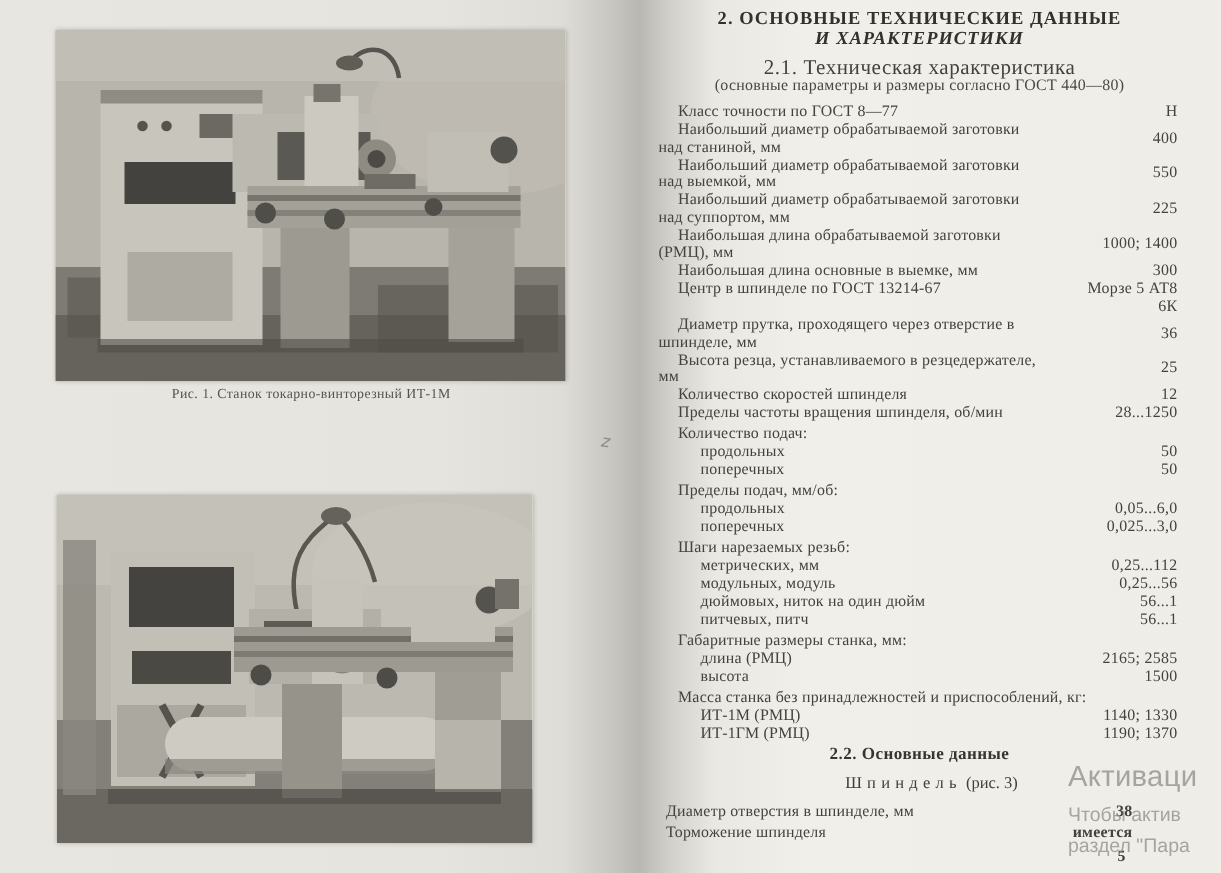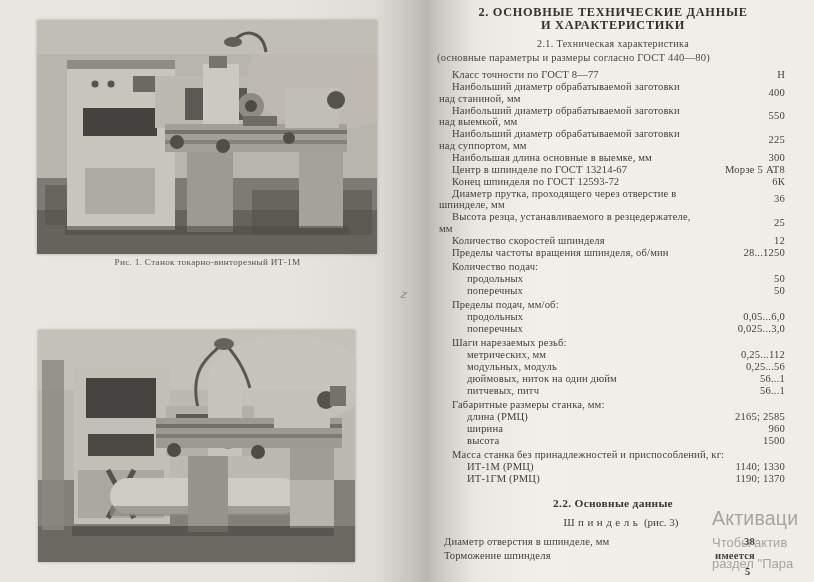--- a/index.html
+++ b/index.html
@@ -32,27 +32,27 @@
     font-size:11px;color:#8e8b86;transform:rotate(8deg);
   }
   
   .right-col{position:absolute;left:437px;top:0;width:356px;height:582px;}
   .rp-title1,.rp-title2{
     position:absolute;left:0;right:4px;text-align:center;
     font-weight:bold;font-size:12.3px;letter-spacing:.7px;color:#34312d;
     white-space:nowrap;
   }
   .rp-title1{top:5px;text-align:center;}
-  .rp-title2{top:18px;}
+  .rp-title2{top:18px;font-style:italic;}
   .rp-sec1{
     position:absolute;left:0;right:4px;top:38px;text-align:center;
-    font-size:10px;color:#45423d;letter-spacing:.4px;
+    font-size:14px;color:#45423d;letter-spacing:.4px;
   }
   .rp-note{
-    position:absolute;left:0;right:4px;top:52px;text-align:left;
+    position:absolute;left:0;right:4px;top:52px;text-align:center;
     font-size:10.6px;color:#4a4742;letter-spacing:.2px;
   }
   .specs{position:absolute;left:2px;right:8px;top:69px;font-size:10.6px;}
   .spec-row{display:flex;align-items:center;line-height:11.5px;margin-bottom:.5px;}
   .spec-row.cat{margin-top:2.5px;}
   .spec-label{max-width:252px;text-indent:13px;letter-spacing:.15px;}
   .spec-row.cat .spec-label{max-width:none;}
   .spec-row.sub .spec-label{text-indent:0;padding-left:28px;}
   .spec-value{margin-left:auto;white-space:nowrap;padding-left:6px;letter-spacing:.2px;}
   .specs2{top:536px;}
@@ -198,29 +198,32 @@
         </div>
         <div class="spec-row item">
           <span class="spec-label">Наибольший диаметр обрабатываемой заготовки над выемкой, мм</span>
           <span class="spec-value">550</span>
         </div>
         <div class="spec-row item">
           <span class="spec-label">Наибольший диаметр обрабатываемой заготовки над суппортом, мм</span>
           <span class="spec-value">225</span>
         </div>
         <div class="spec-row item">
+          <span class="spec-label">Наибольшая длина обрабатываемой заготовки (РМЦ), мм</span>
+          <span class="spec-value">1000; 1400</span>
+        </div>
+        <div class="spec-row item">
           <span class="spec-label">Наибольшая длина основные в выемке, мм</span>
           <span class="spec-value">300</span>
         </div>
         <div class="spec-row item">
           <span class="spec-label">Центр в шпинделе по ГОСТ 13214-67</span>
           <span class="spec-value">Морзе 5 АТ8</span>
         </div>
         <div class="spec-row item">
-          <span class="spec-label">Конец шпинделя по ГОСТ 12593-72</span>
           <span class="spec-value">6К</span>
         </div>
         <div class="spec-row item">
           <span class="spec-label">Диаметр прутка, проходящего через отверстие в шпинделе, мм</span>
           <span class="spec-value">36</span>
         </div>
         <div class="spec-row item">
           <span class="spec-label">Высота резца, устанавливаемого в резцедержателе, мм</span>
           <span class="spec-value">25</span>
         </div>
@@ -276,24 +279,20 @@
           <span class="spec-label">питчевых, питч</span>
           <span class="spec-value">56...1</span>
         </div>
         <div class="spec-row cat">
           <span class="spec-label">Габаритные размеры станка, мм:</span>
           <span class="spec-value"></span>
         </div>
         <div class="spec-row sub">
           <span class="spec-label">длина (РМЦ)</span>
           <span class="spec-value">2165; 2585</span>
-        </div>
-        <div class="spec-row sub">
-          <span class="spec-label">ширина</span>
-          <span class="spec-value">960</span>
         </div>
         <div class="spec-row sub">
           <span class="spec-label">высота</span>
           <span class="spec-value">1500</span>
         </div>
         <div class="spec-row cat">
           <span class="spec-label">Масса станка без принадлежностей и приспособлений, кг:</span>
           <span class="spec-value"></span>
         </div>
         <div class="spec-row sub">

